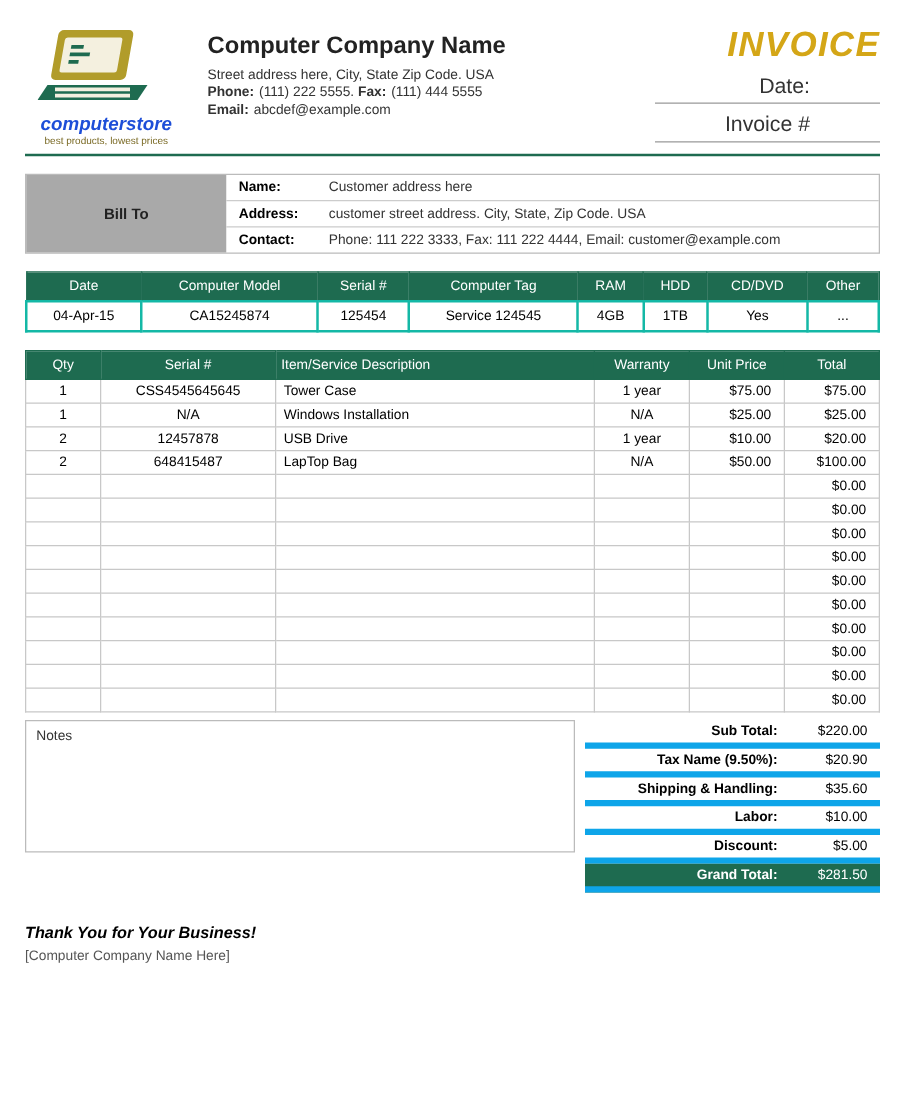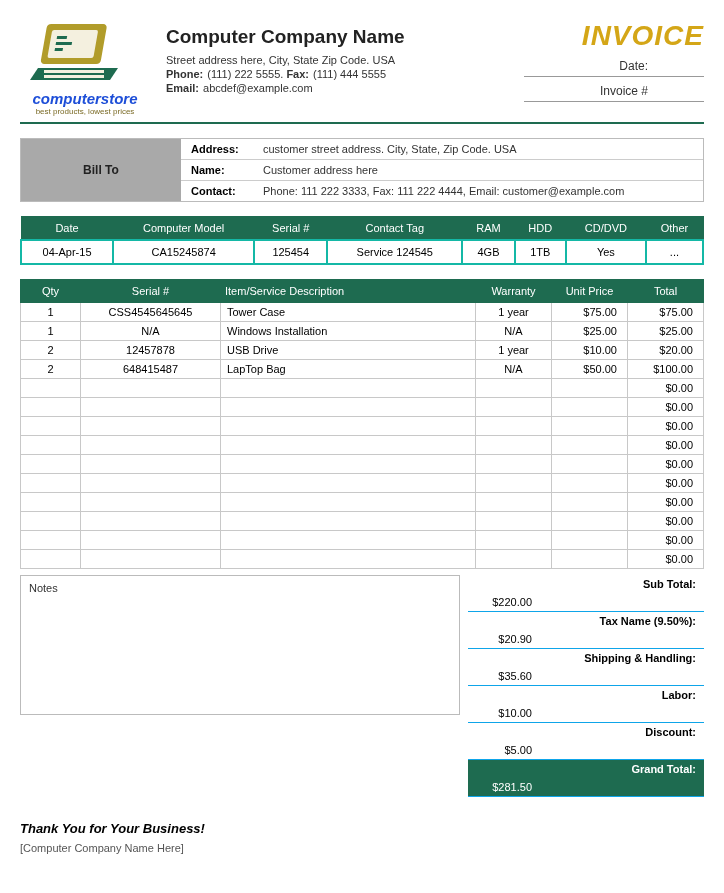--- a/index.html
+++ b/index.html
@@ -9,43 +9,43 @@
   .logo-svg { width: 110px; height: 66px; margin: 0 auto; }
   .store-name { font-weight: bold; font-style: italic; color: #1d4ed8; font-size: 15px; margin-top: 2px; }
   .tagline { font-size: 8px; color: #7a6a25; }
   .company-info { flex: 1; padding-top: 6px; }
   .company-title { font-size: 19px; font-weight: bold; color: #222; margin-bottom: 6px; }
   .company-line { font-size: 11px; color: #333; margin-bottom: 2px; }
   .company-line b { margin-right: 4px; }
   .invoice-block { width: 180px; text-align: right; }
   .invoice-title { font-size: 28px; font-weight: bold; color: #d4a617; font-style: italic; letter-spacing: 1px; }
   .invoice-field { display: flex; justify-content: flex-end; align-items: center; border-bottom: 1px solid #999; padding: 3px 0; margin-top: 4px; }
-  .invoice-field-label { font-size: 12px; color: #333; padding-right: 6px; text-align: right; }
+  .invoice-field-label { font-size: 17px; color: #333; padding-right: 6px; text-align: right; }
   .invoice-field-val { min-width: 50px; text-align: left; }
   .hr-green { border: none; border-top: 2px solid #1e6b50; margin: 6px 0 14px 0; }
   .billto { display: flex; border: 1px solid #bbb; align-items: stretch; margin-bottom: 14px; }
   .billto-label { width: 160px; background: #a9a9a9; color: #222; font-weight: bold; font-size: 12px; display: flex; align-items: center; justify-content: center; }
   .billto-rows { flex: 1; }
   .billto-row { display: flex; border-bottom: 1px solid #ccc; padding: 4px 10px; }
   .billto-row:last-child { border-bottom: none; }
   .billto-key { width: 72px; font-weight: bold; font-size: 11px; }
   .billto-val { font-size: 11px; color: #333; }
   table { border-collapse: collapse; width: 100%; }
   .spec-table th { background: #1e6b50; color: #fff; font-size: 11px; font-weight: normal; padding: 5px 4px; border: 1px solid #1e6b50; }
   .spec-table td { border: 2px solid #14b8a6; padding: 5px 4px; text-align: center; font-size: 11px; }
   .items-wrap { margin-top: 14px; }
   .items-table th { background: #1e6b50; color: #fff; font-size: 11px; font-weight: normal; padding: 5px 4px; border: 1px solid #1e6b50; }
   .items-table td { border: 1px solid #c8c8c8; padding: 3px 6px; font-size: 11px; height: 18px; }
   .items-table td.center { text-align: center; }
   .items-table td.right { text-align: right; padding-right: 10px; }
   .items-table td.desc { text-align: left; }
   .bottom { display: flex; margin-top: 6px; gap: 8px; align-items: flex-start; }
-  .notes-box { border: 1px solid #bbb; width: 440px; height: 140px; padding: 6px 8px; font-size: 11px; color: #333; }
+  .notes-box { border: 1px solid #bbb; width: 440px; height: 106px; padding: 6px 8px; font-size: 11px; color: #333; }
   .totals { flex: 1; }
-  .totals-row { display: flex; border-bottom: 1px solid #0ea5e9; flex-direction: column; }
+  .totals-row { display: flex; border-bottom: 5px solid #0ea5e9; }
   .totals-row .tlabel { flex: 1; text-align: right; padding: 3px 8px; font-weight: bold; font-size: 11px; }
   .totals-row .tval { width: 74px; text-align: right; padding: 3px 10px 3px 4px; font-size: 11px; }
   .grand { background: #1e6b50; color: #fff; }
   .footer { text-align: left; margin-top: 24px; }
   .thanks { font-style: italic; font-weight: bold; font-size: 13px; margin-bottom: 6px; }
   .footer-company { font-size: 11px; color: #555; }
 </style>
 </head>
 <body>
 
@@ -87,41 +87,41 @@
     </div>
   </div>
 </div>
 
 <hr class="hr-green">
 
 <div class="billto">
   <div class="billto-label">Bill To</div>
   <div class="billto-rows">
     <div class="billto-row">
+      <div class="billto-key">Name:</div>
+      <div class="billto-val">Customer address here</div>
+    </div>
+    <div class="billto-row">
       <div class="billto-key">Address:</div>
       <div class="billto-val">customer street address. City, State, Zip Code. USA</div>
-    </div>
-    <div class="billto-row">
-      <div class="billto-key">Name:</div>
-      <div class="billto-val">Customer address here</div>
     </div>
     <div class="billto-row">
       <div class="billto-key">Contact:</div>
       <div class="billto-val">Phone: 111 222 3333, Fax: 111 222 4444, Email: customer@example.com</div>
     </div>
   </div>
 </div>
 
 <table class="spec-table">
   <thead>
     <tr>
       <th>Date</th>
       <th>Computer Model</th>
       <th>Serial #</th>
-      <th>Contact Tag</th>
+      <th>Computer Tag</th>
       <th>RAM</th>
       <th>HDD</th>
       <th>CD/DVD</th>
       <th>Other</th>
     </tr>
   </thead>
   <tbody>
     <tr>
       <td>04-Apr-15</td>
       <td>CA15245874</td>

